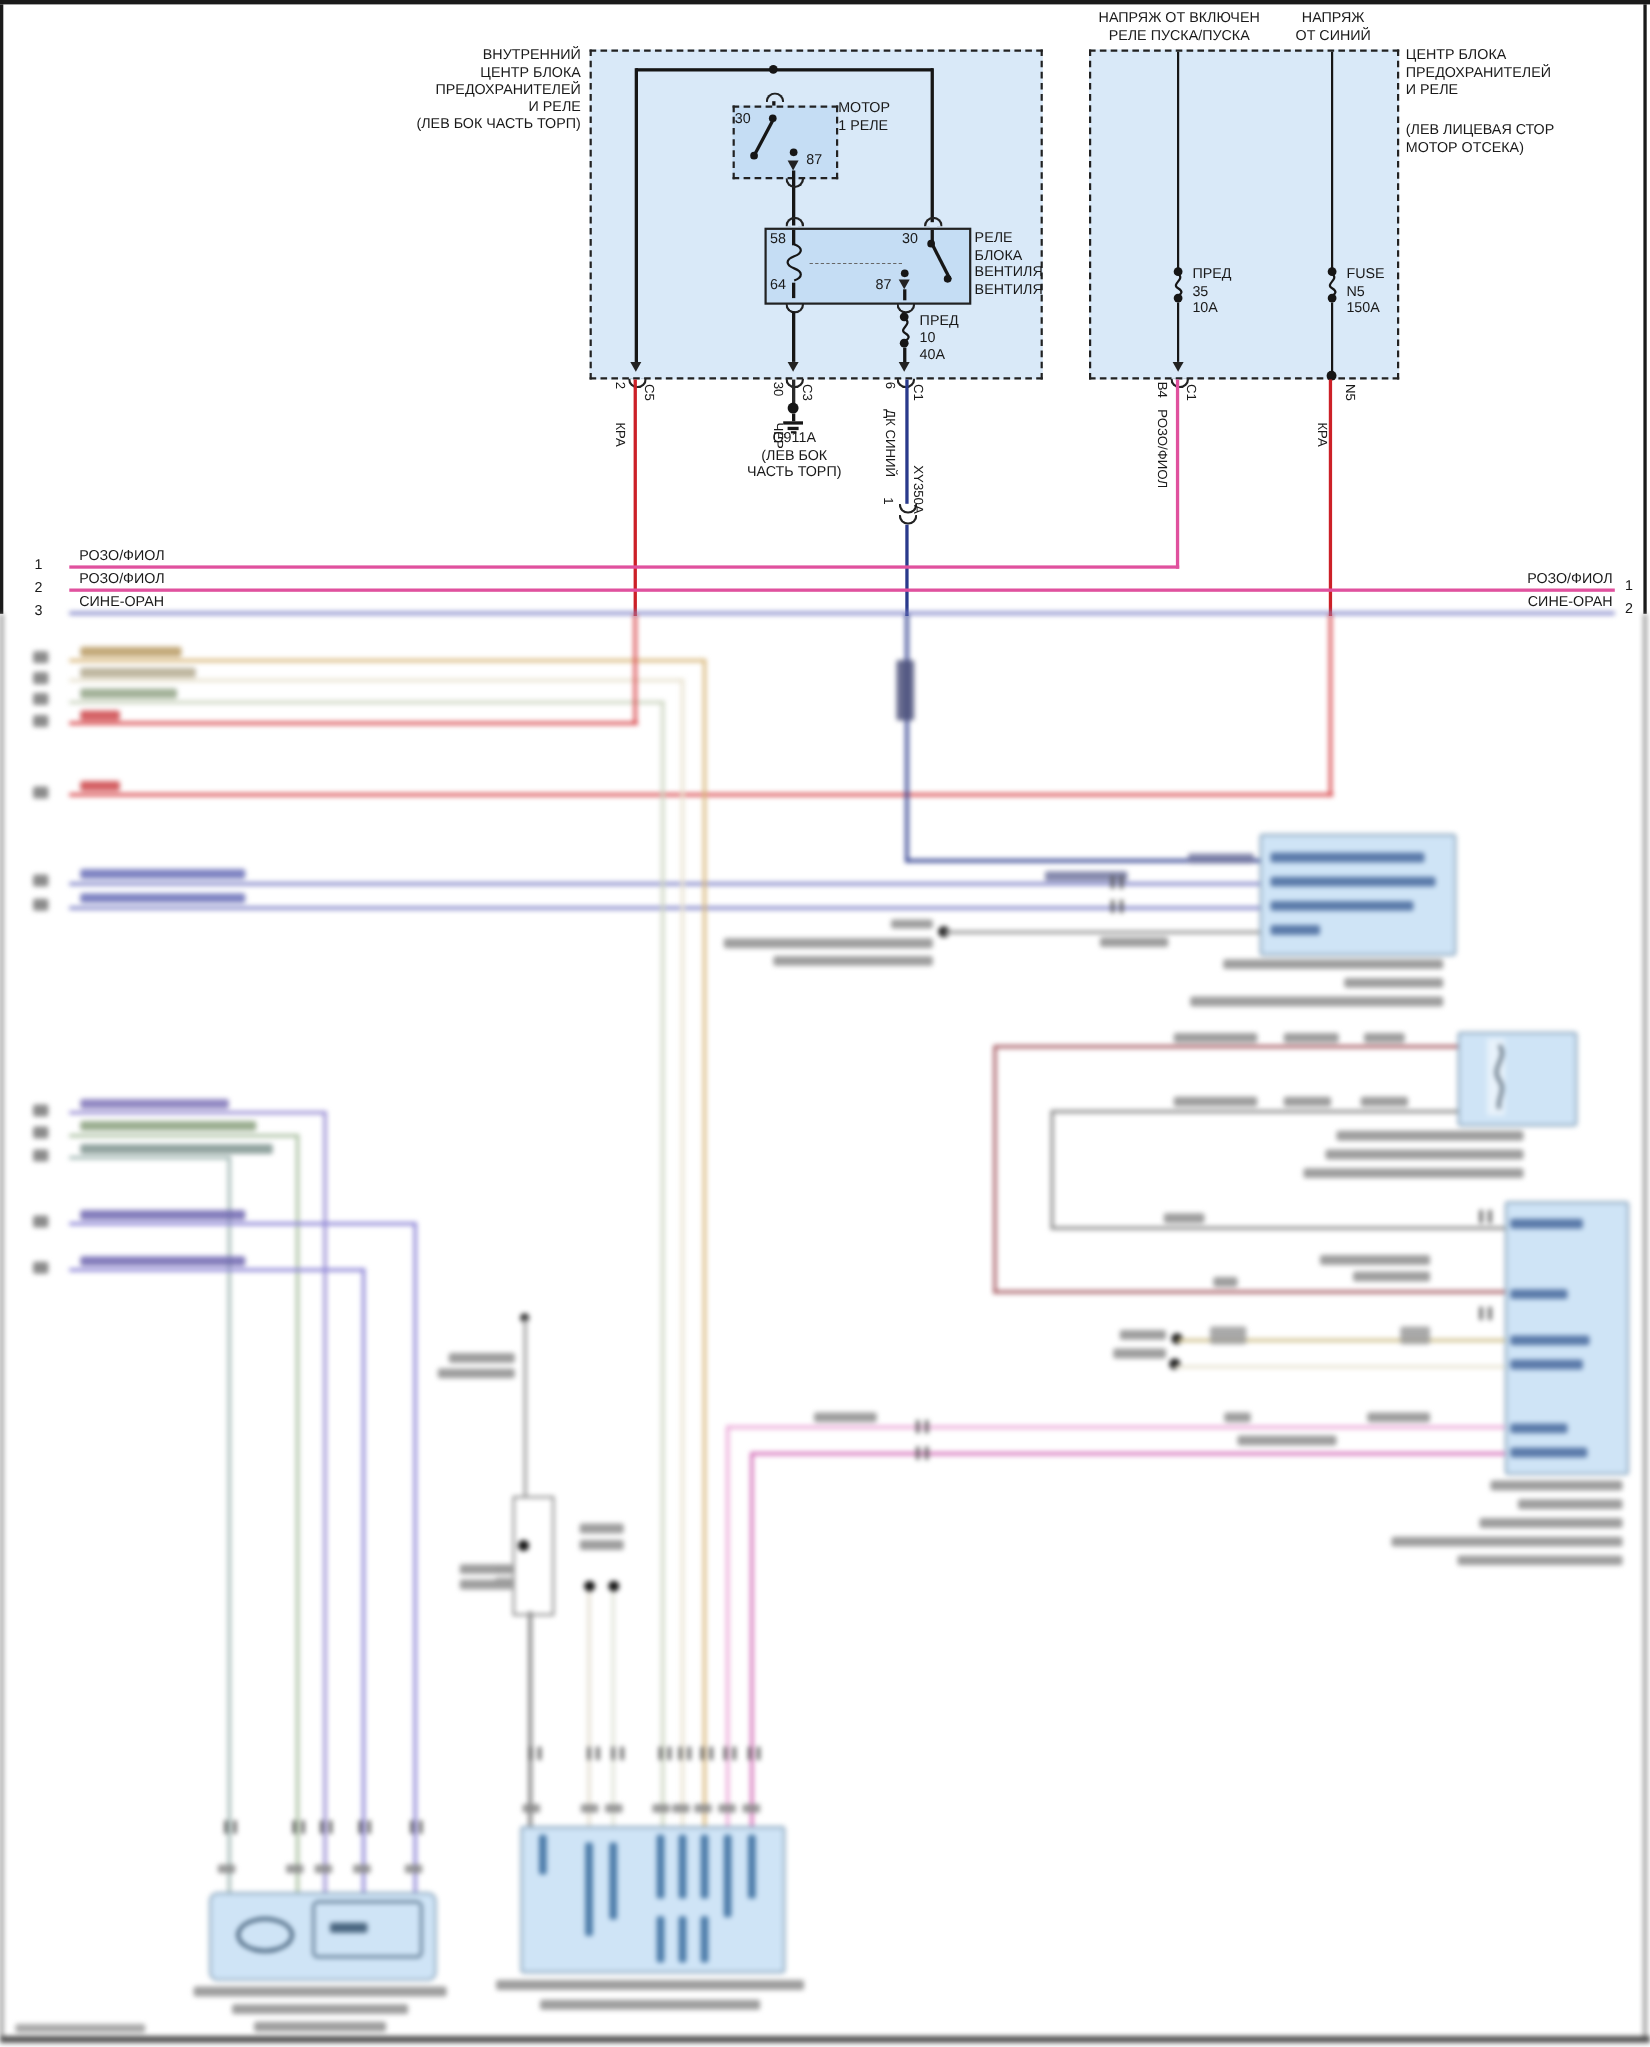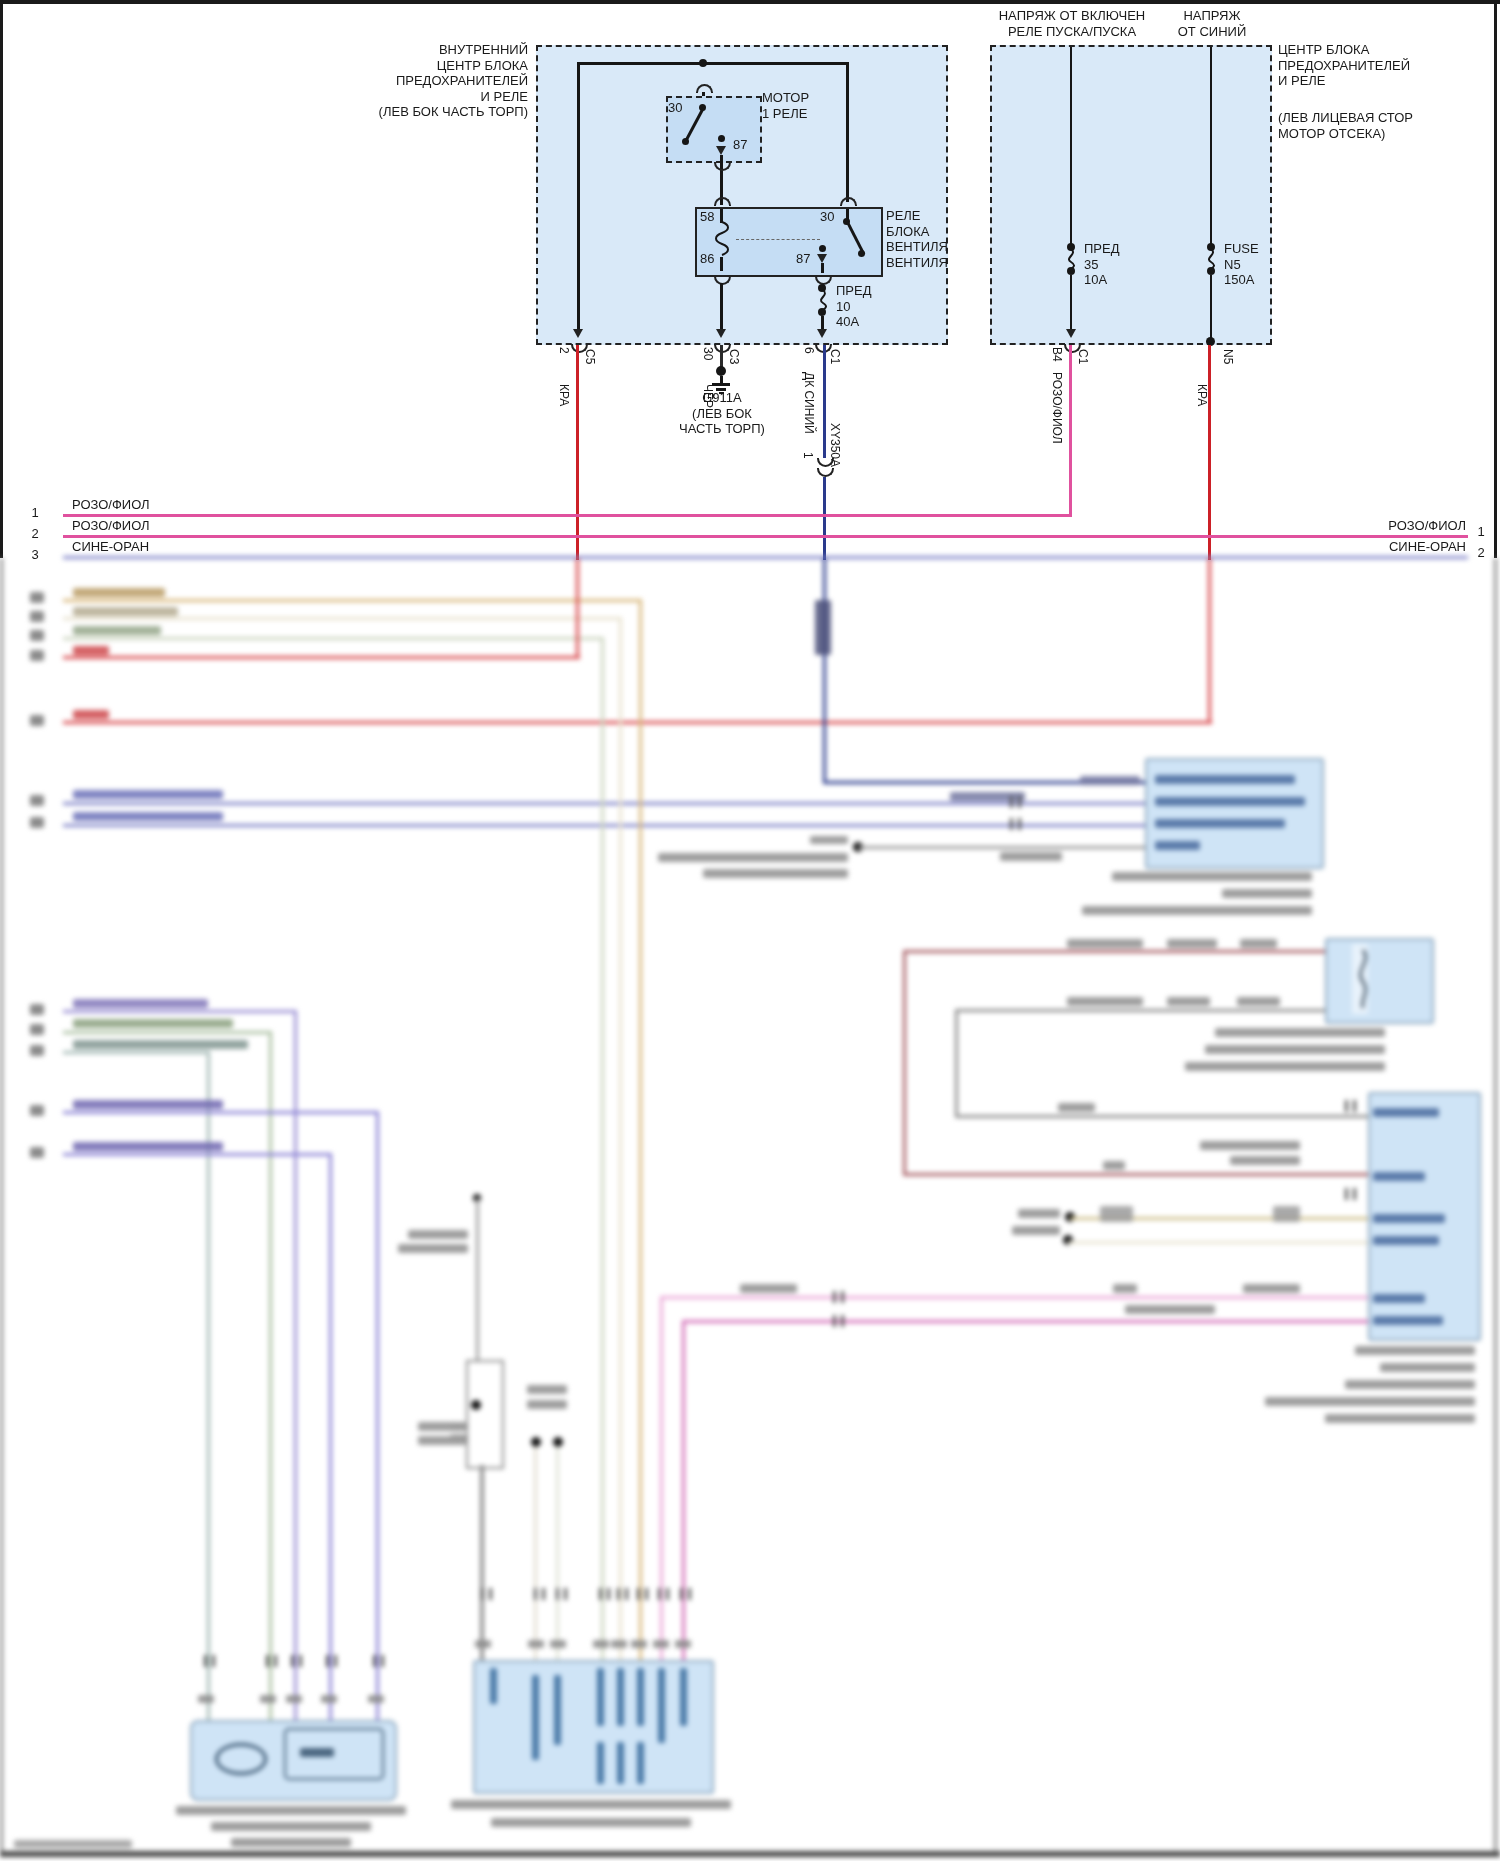--- a/index.html
+++ b/index.html
@@ -70,21 +70,21 @@
   <div class="cap" style="left:714px;top:197px"></div>
   <div class="cap" style="left:840px;top:197px"></div>
   <div class="solidbox" style="left:695px;top:207px;width:184px;height:66px"></div>
   <div class="t" style="left:886px;top:208px">
     <div>РЕЛЕ</div>
     <div>БЛОКА</div>
     <div>ВЕНТИЛЯ</div>
     <div>ВЕНТИЛЯ</div>
   </div>
   <div class="t" style="left:700px;top:209px">58</div>
-  <div class="t" style="left:700px;top:251px">86</div>
+  <div class="t" style="left:700px;top:251px">64</div>
   <div class="t" style="left:820px;top:209px">30</div>
   <div class="t" style="left:796px;top:251px">87</div>
   <div class="ln" style="left:720px;top:209px;width:2.5px;height:14px;background:#161616"></div>
   <svg style="left:715px;top:222px" width="14" height="36" viewBox="0 0 14 36">
     <path d="M7,0 C15,3 15,8 7,11 C-1,14 -1,19 7,22 C15,25 15,30 7,33" stroke="#161616" stroke-width="2" fill="none"></path>
   </svg>
   <div class="ln" style="left:720px;top:257px;width:2.5px;height:14px;background:#161616"></div>
   <div class="ln" style="left:736px;top:239px;width:84px;height:0;border-top:1.5px dashed #666"></div>
   <div class="ln" style="left:846px;top:209px;width:2.5px;height:12px;background:#161616"></div>
   <div class="dot" style="left:843px;top:218px;width:7px;height:7px"></div>

